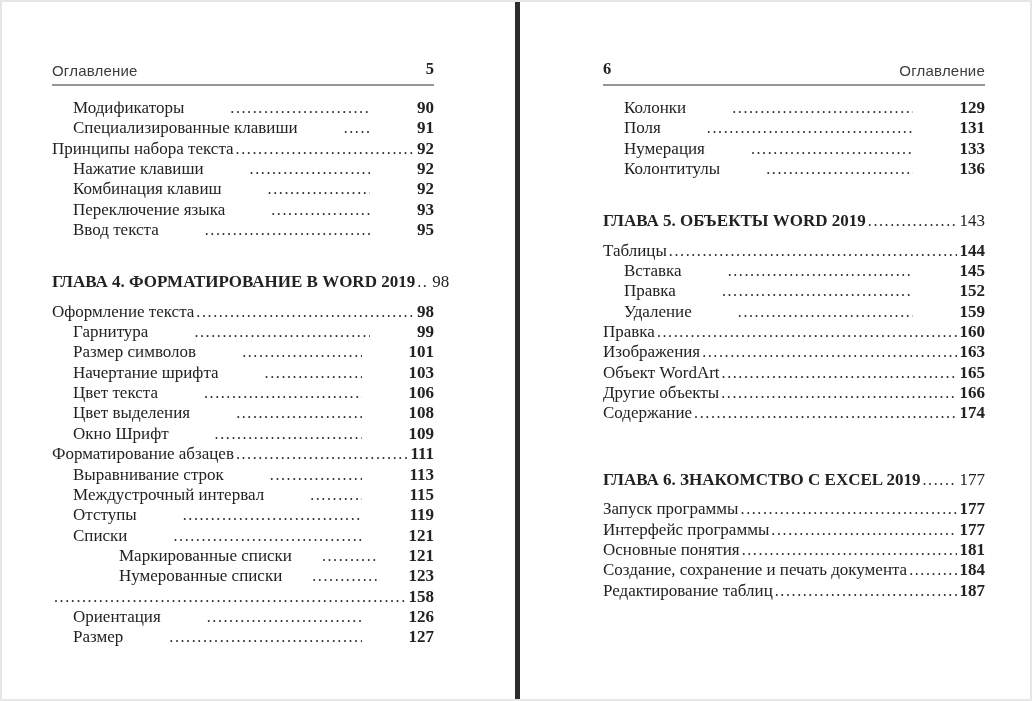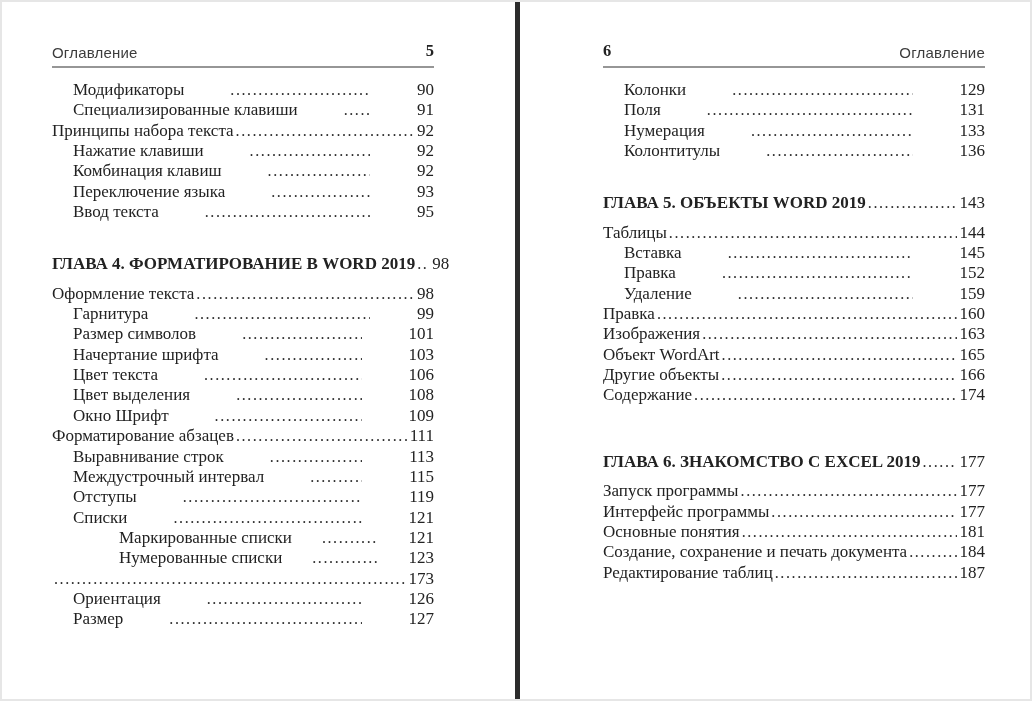--- a/index.html
+++ b/index.html
@@ -20,21 +20,21 @@
     position: absolute;
     left: 513px;
     top: 0;
     width: 5px;
     height: 701px;
     background: var(--c-spine, #2c2c2c);
   }
 
   .page {
     position: absolute;
-    top: 39px;
+    top: 57px;
     width: 382px;
   }
   .page.left  { left: 50px; }
   .page.right { left: 601px; }
 
   .page-header {
     display: flex;
     justify-content: space-between;
     align-items: flex-end;
     border-bottom: 2px solid var(--c-rule, #969696);
@@ -83,21 +83,21 @@
     margin-right: 3px;
   }
   .toc-leader::after {
     content: "....................................................................................................................................................................................";
     font-size: 16px;
     font-weight: 400;
     letter-spacing: 1.6px;
     color: var(--c-dots, #2e2e2e);
   }
 
-  .toc-page { white-space: nowrap; }
+  .toc-page { white-space: nowrap; font-weight: bold; }
 </style>
 </head>
 <body>
 
 <div class="screen">
   <div class="spine"></div>
 
   <section class="page left">
     <header class="page-header">
       <span class="running-title">Оглавление</span>
@@ -209,21 +209,21 @@
     <span class="toc-leader"></span>
     <span class="toc-page">121</span>
   </div>
         <div class="toc-row lvl-2">
     <span class="toc-label">Нумерованные списки</span>
     <span class="toc-leader"></span>
     <span class="toc-page">123</span>
   </div>
         <div class="toc-row lvl-0">
     <span class="toc-leader"></span>
-    <span class="toc-page">173</span>
+    <span class="toc-page">158</span>
   </div>
         <div class="toc-row lvl-1">
     <span class="toc-label">Ориентация</span>
     <span class="toc-leader"></span>
     <span class="toc-page">126</span>
   </div>
         <div class="toc-row lvl-1">
     <span class="toc-label">Размер</span>
     <span class="toc-leader"></span>
     <span class="toc-page">127</span>

